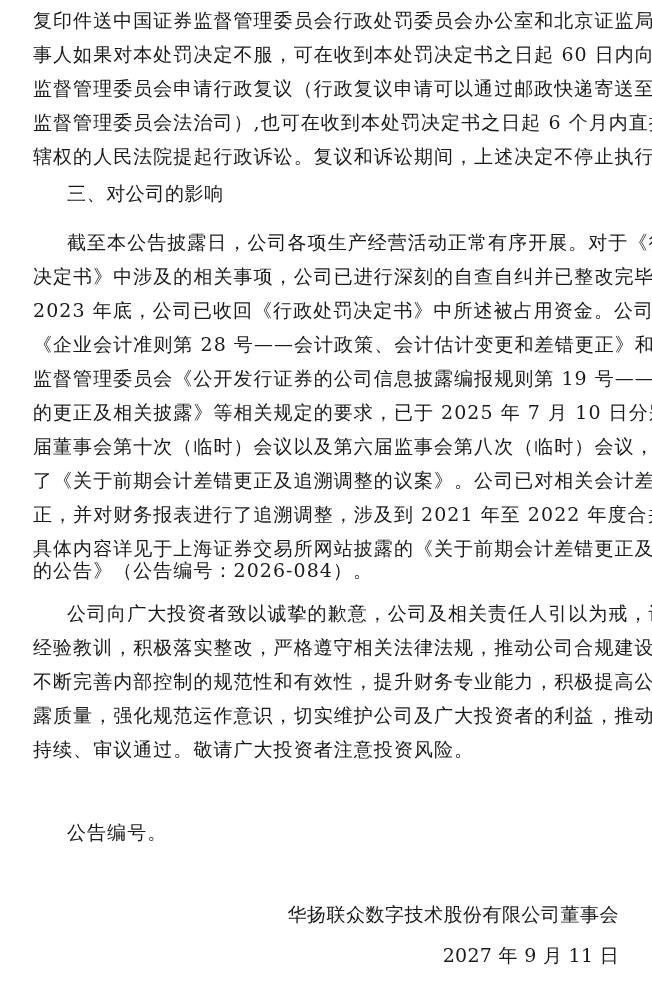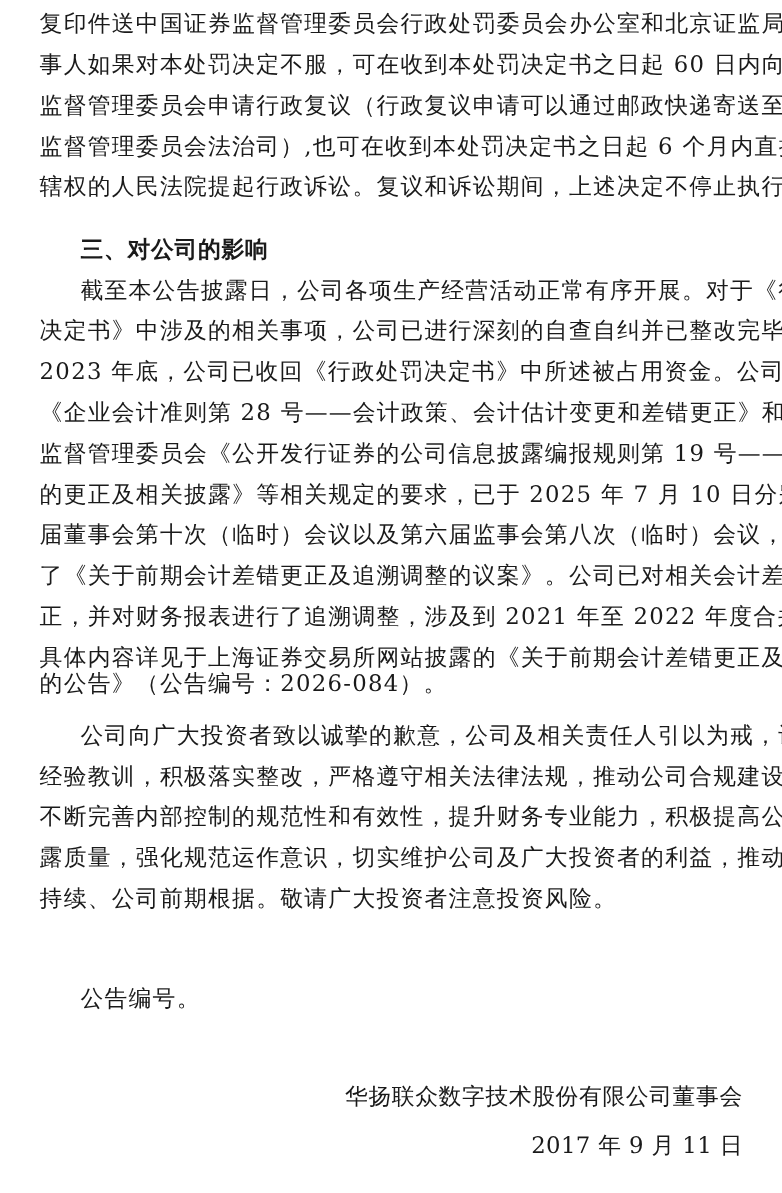--- a/index.html
+++ b/index.html
@@ -10,21 +10,21 @@
   }
   .page { position: absolute; left: 33px; top: 0; width: 586px; }
   .line {
     position: absolute; left: 0; width: 586px;
     font-size: 19px; line-height: 24px; height: 24px;
     white-space: nowrap; letter-spacing: 1.05px;
     text-align: justify; text-align-last: justify;
   }
   .line.last { text-align-last: left; }
   .indent { left: 34px; width: 552px; }
-  .heading { font-weight: bold; letter-spacing: 0.6px; text-align-last: left; margin-top: 15px; }
+  .heading { font-weight: normal; letter-spacing: 0.6px; text-align-last: left; }
   .right { text-align: center; text-align-last: right; }
 </style>
 </head>
 <body>
 
 <div class="page">
 
   <div class="line" style="top:8px">复印件送中国证券监督管理委员会行政处罚委员会办公室和北京证监局备案。当</div>
   <div class="line" style="top:42px">事人如果对本处罚决定不服，可在收到本处罚决定书之日起 60 日内向中国证券</div>
   <div class="line" style="top:76px">监督管理委员会申请行政复议（行政复议申请可以通过邮政快递寄送至中国证券</div>
@@ -42,20 +42,20 @@
   <div class="line" style="top:434px">届董事会第十次（临时）会议以及第六届监事会第八次（临时）会议，审议通过</div>
   <div class="line" style="top:468px">了《关于前期会计差错更正及追溯调整的议案》。公司已对相关会计差错进行更</div>
   <div class="line" style="top:502px">正，并对财务报表进行了追溯调整，涉及到 2021 年至 2022 年度合并财务报表，</div>
   <div class="line" style="top:536px">具体内容详见于上海证券交易所网站披露的《关于前期会计差错更正及追溯调整</div>
   <div class="line last" style="top:558px">的公告》（公告编号：2026-084）。</div>
 
   <div class="line indent" style="top:601px">公司向广大投资者致以诚挚的歉意，公司及相关责任人引以为戒，认真汲取</div>
   <div class="line" style="top:635px">经验教训，积极落实整改，严格遵守相关法律法规，推动公司合规建设常态化，</div>
   <div class="line" style="top:669px">不断完善内部控制的规范性和有效性，提升财务专业能力，积极提高公司信息披</div>
   <div class="line" style="top:703px">露质量，强化规范运作意识，切实维护公司及广大投资者的利益，推动公司规范、</div>
-  <div class="line last" style="top:737px">持续、公司前期根据。敬请广大投资者注意投资风险。</div>
+  <div class="line last" style="top:737px">持续、审议通过。敬请广大投资者注意投资风险。</div>
 
   <div class="line indent last" style="top:820px">公告编号。</div>
 
   <div class="line right" style="top:902px; letter-spacing:0.5px">华扬联众数字技术股份有限公司董事会</div>
-  <div class="line right" style="top:943px; letter-spacing:0.3px">2017 年 9 月 11 日</div>
+  <div class="line right" style="top:943px; letter-spacing:0.3px">2027 年 9 月 11 日</div>
 
 </div>
 
 </body></html>

